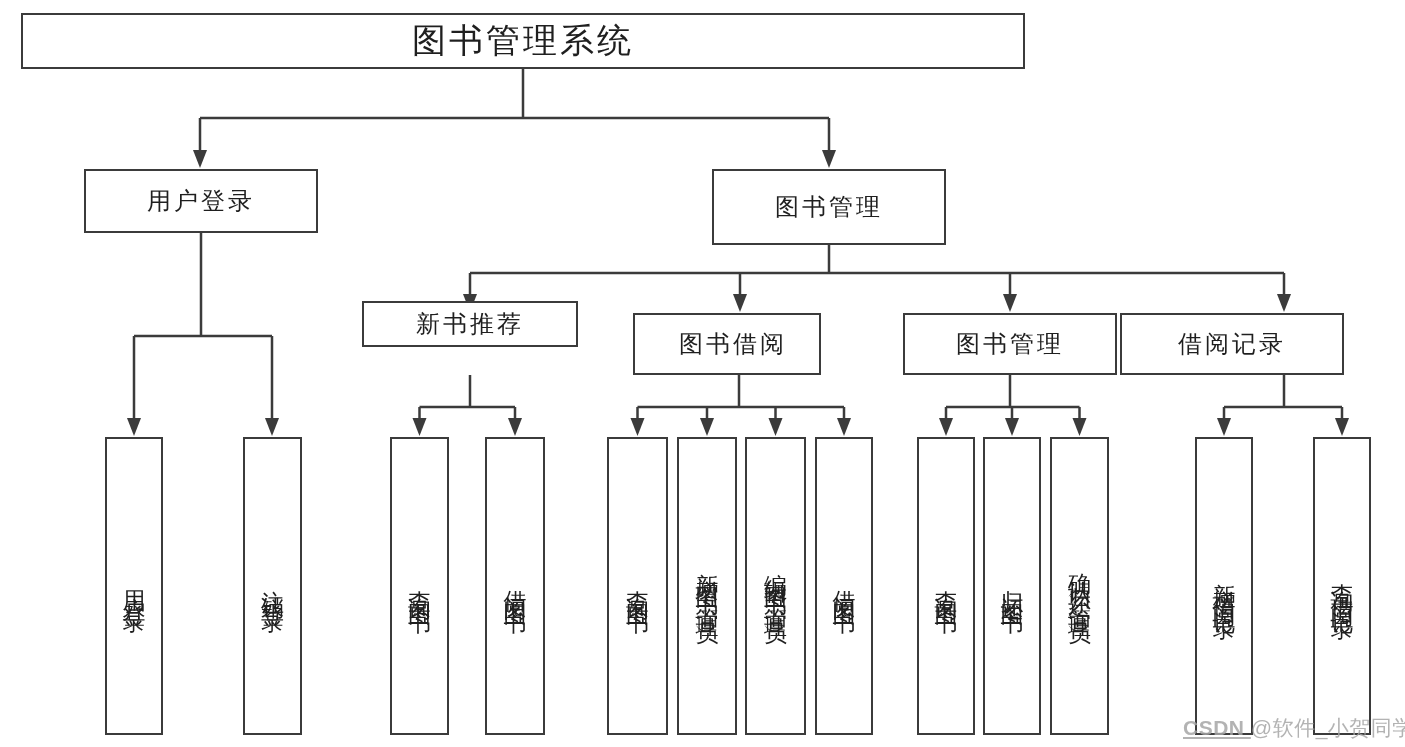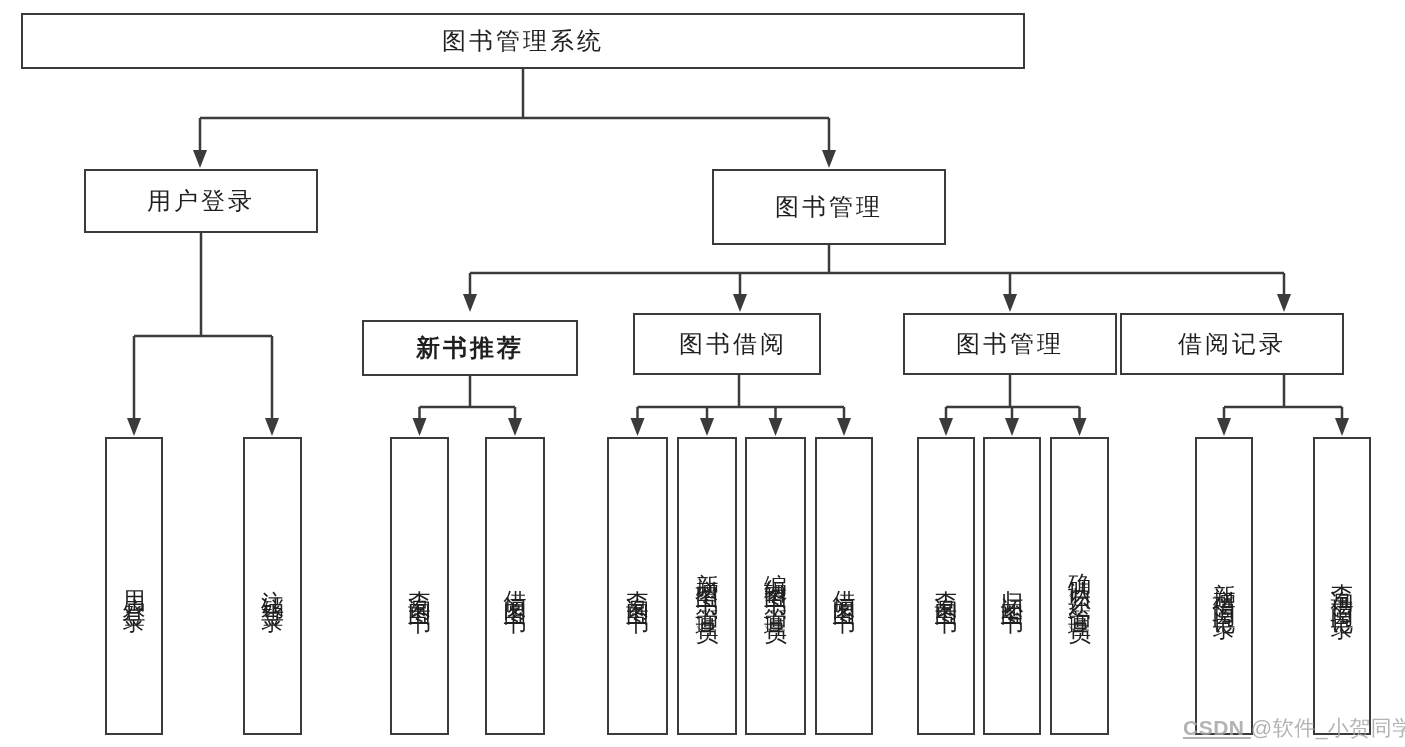--- a/index.html
+++ b/index.html
@@ -26,21 +26,21 @@
     align-items:center;
     justify-content:center;
     color:var(--text);
     z-index:2;
   }
   .node.h span{
     font-size:24px;
     letter-spacing:3px;
     white-space:nowrap;
   }
-  .node.root span{font-size:24px;}
+  .node.root span{font-size:34px;}
   .node.v span{
     writing-mode:vertical-rl;
     text-orientation:mixed;
     font-size:23px;
     letter-spacing:7px;
     line-height:1;
     white-space:nowrap;
   }
   .watermark{
     position:absolute;
@@ -93,21 +93,21 @@
     <span>图书管理系统</span>
   </div>
 
   <div class="node h" style="left:84px;top:169px;width:234px;height:64px;">
     <span>用户登录</span>
   </div>
   <div class="node h" style="left:712px;top:169px;width:234px;height:76px;">
     <span>图书管理</span>
   </div>
 
-  <div class="node h" style="left:362px;top:320px;width:216px;height:56px;font-weight:bold;">
+  <div class="node h" style="left:362px;top:301px;width:216px;height:46px;">
     <span>新书推荐</span>
   </div>
   <div class="node h" style="left:633px;top:313px;width:188px;height:62px;padding-left:12px;">
     <span>图书借阅</span>
   </div>
   <div class="node h" style="left:903px;top:313px;width:214px;height:62px;">
     <span>图书管理</span>
   </div>
   <div class="node h" style="left:1120px;top:313px;width:224px;height:62px;">
     <span>借阅记录</span>

